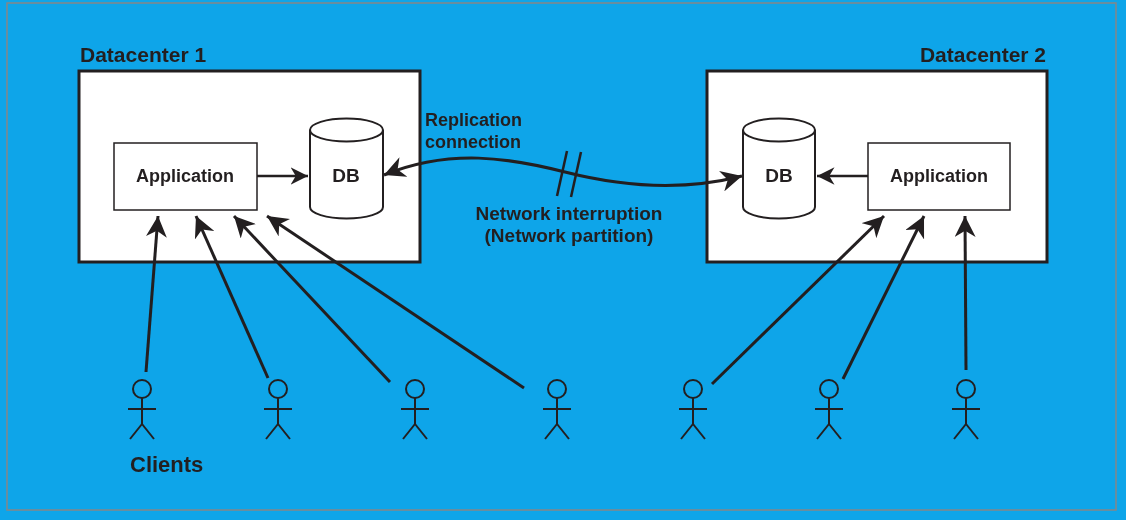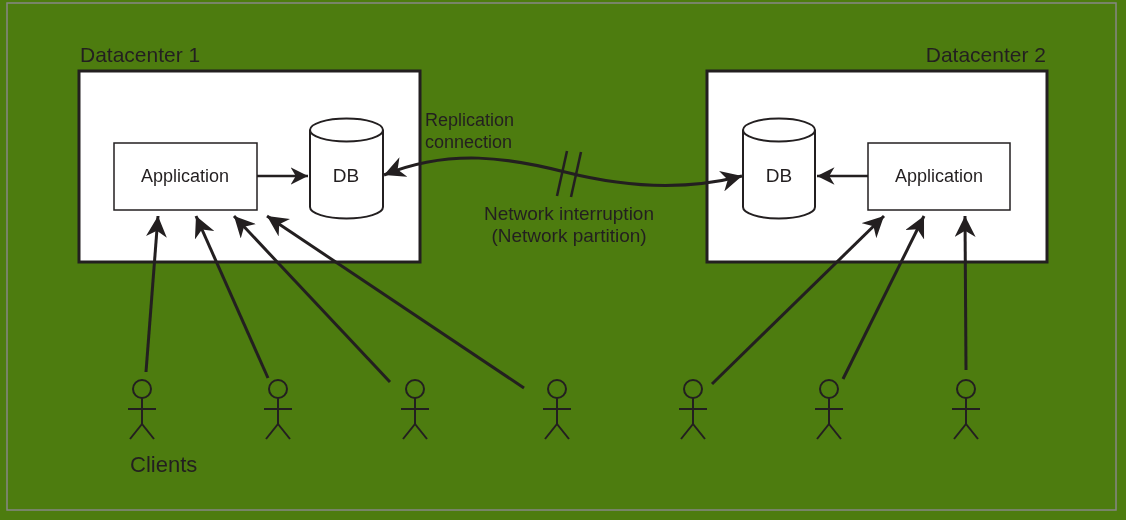--- a/index.html
+++ b/index.html
@@ -8,21 +8,22 @@
     background: #ffffff;
     width: 1126px;
     height: 520px;
     overflow: hidden;
     font-family: "Liberation Sans", sans-serif;
   }
   .stage {
     position: relative;
     width: 1126px;
     height: 520px;
-    background: #4d7c0f;
+    background: #0ea5e9;
+    font-weight: bold;
   }
   svg { display: block; }
   text {
     fill: #231f20;
     font-family: "Liberation Sans", sans-serif;
   }
   .dc-title   { font-size: 21px; }
   .box-label  { font-size: 18px; }
   .db-label   { font-size: 19px; }
   .note-label { font-size: 18px; }

